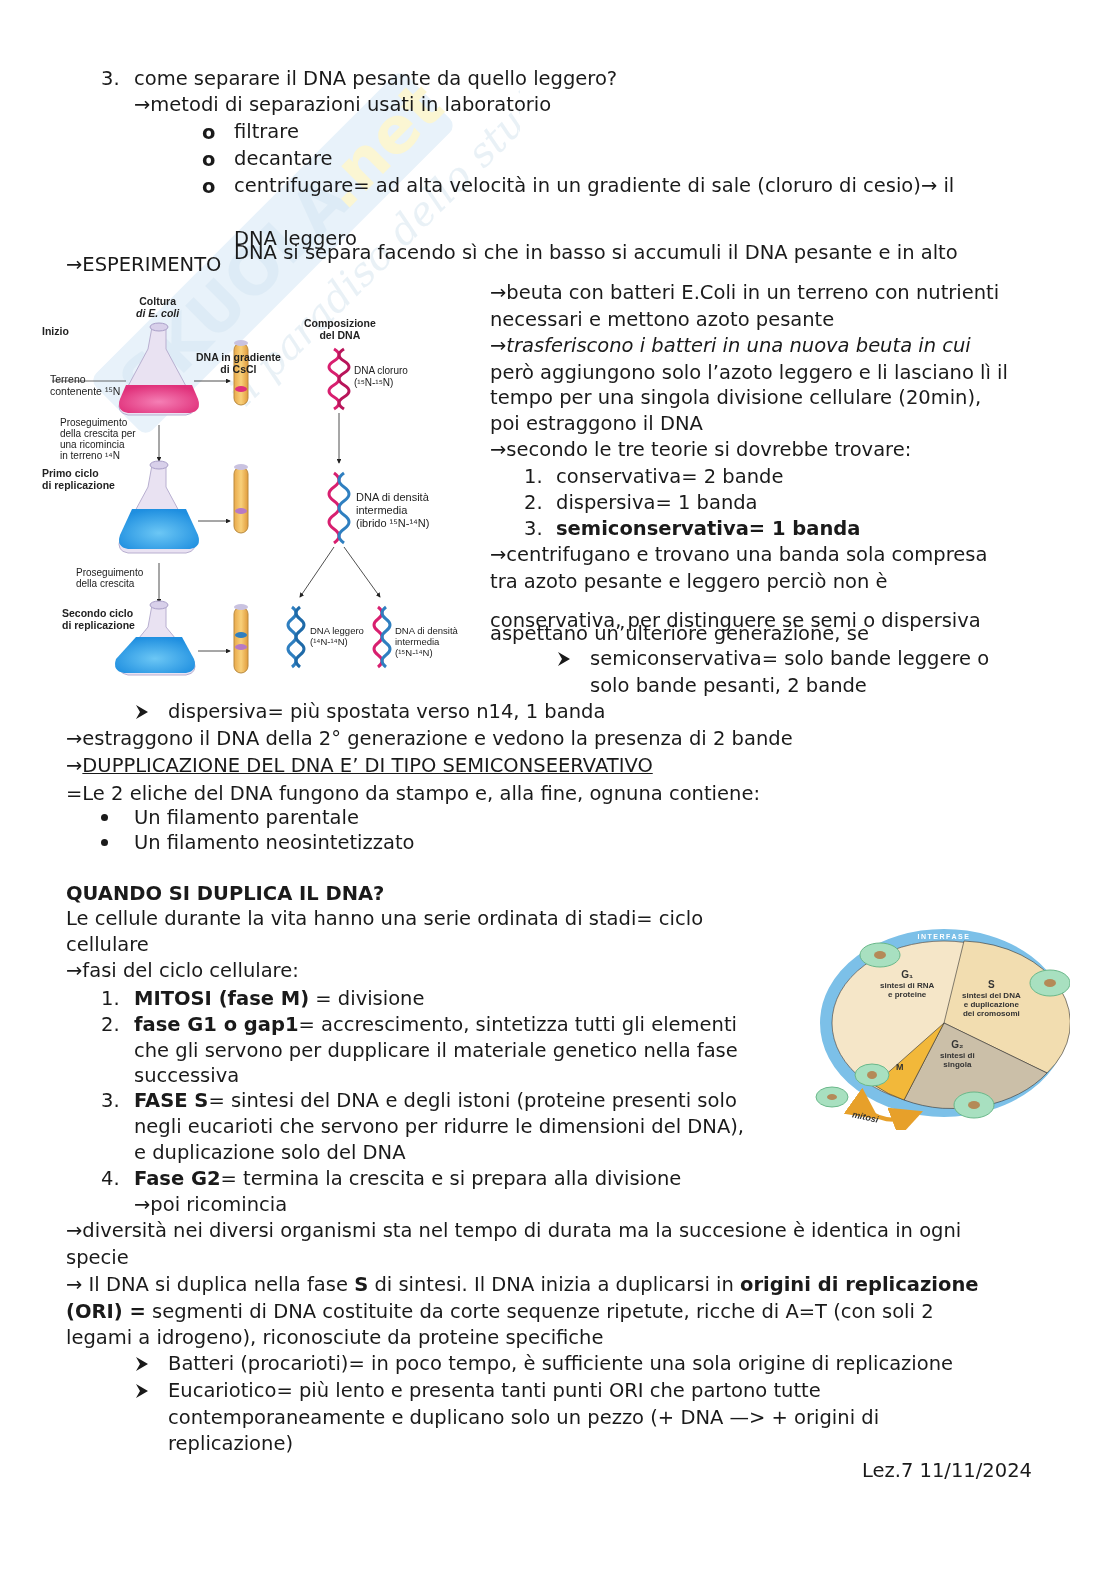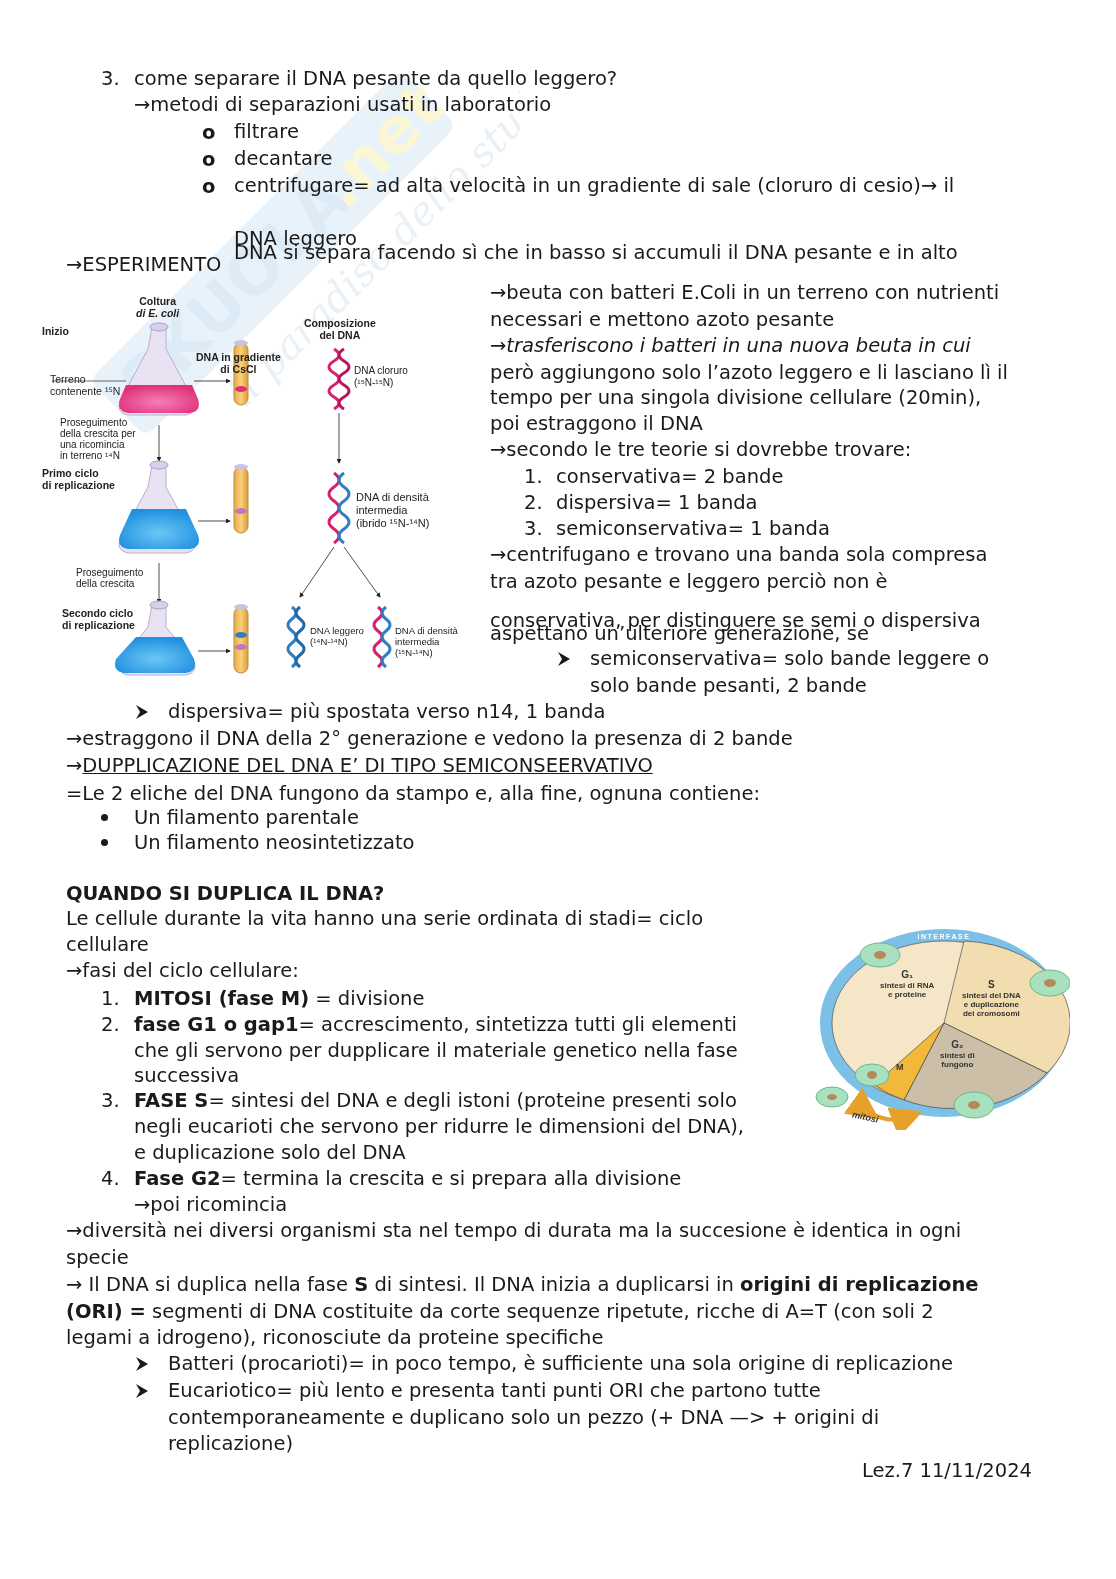--- a/index.html
+++ b/index.html
@@ -198,21 +198,21 @@
 <div class="abs" style="left:490px;top:360px;">però aggiungono solo l’azoto leggero e li lasciano lì il</div>
 <div class="abs" style="left:490px;top:385px;">tempo per una singola divisione cellulare (20min),</div>
 <div class="abs" style="left:490px;top:411px;">poi estraggono il DNA</div>
 <div class="abs" style="left:490px;top:437px;">→secondo le tre teorie si dovrebbe trovare:</div>
 
 <div class="abs" style="left:524px;top:464px;">1.</div>
 <div class="abs" style="left:556px;top:464px;">conservativa= 2 bande</div>
 <div class="abs" style="left:524px;top:490px;">2.</div>
 <div class="abs" style="left:556px;top:490px;">dispersiva= 1 banda</div>
 <div class="abs" style="left:524px;top:516px;">3.</div>
-<div class="abs" style="left:556px;top:516px;">semiconservativa= 1 banda</div>
+<div class="abs" style="left:556px;top:516px;font-weight:bold;">semiconservativa= 1 banda</div>
 
 <div class="abs" style="left:490px;top:542px;">→centrifugano e trovano una banda sola compresa</div>
 <div class="abs" style="left:490px;top:569px;">tra azoto pesante e leggero perciò non è</div>
 <div class="abs" style="left:490px;top:608px;">conservativa, per distinguere se semi o dispersiva</div>
 <div class="abs" style="left:490px;top:621px;">aspettano un’ulteriore generazione, se</div>
 
 <svg class="chev" style="left:557px;top:651px;" viewBox="0 0 14 16">
     <path d="M1 1 L13 8 L1 15 L5 8 z" fill="#1a1a1a"></path>
   </svg>
 <div class="abs" style="left:590px;top:646px;">semiconservativa= solo bande leggere o</div>
@@ -288,21 +288,21 @@
   </div>
   <div class="cyc-label" style="left:150px;top:54px;">
     <div style="font-size:10px;line-height:12px;">S</div>
       <div>sintesi del DNA</div>
       <div>e duplicazione</div>
       <div>dei cromosomi</div>
   </div>
   <div class="cyc-label" style="left:128px;top:114px;">
     <div style="font-size:10px;line-height:12px;">G₂</div>
       <div>sintesi di</div>
-      <div>fungono</div>
+      <div>singola</div>
   </div>
   <div class="cyc-label" style="left:84px;top:138px;font-size:9px;">M</div>
   <div class="cyc-label" style="left:40px;top:188px;font-size:9px;font-style:italic;transform:rotate(12deg);">mitosi</div>
 </div>
 
 <div class="abs" style="left:66px;top:1218px;">→diversità nei diversi organismi sta nel tempo di durata ma la succesione è identica in ogni</div>
 <div class="abs" style="left:66px;top:1245px;">specie</div>
 
 <div class="abs" style="left:66px;top:1272px;">
   <span>→ Il DNA si duplica nella fase </span><span class="b">S</span><span> di sintesi. Il DNA inizia a duplicarsi in </span><span class="b">origini di replicazione</span>

